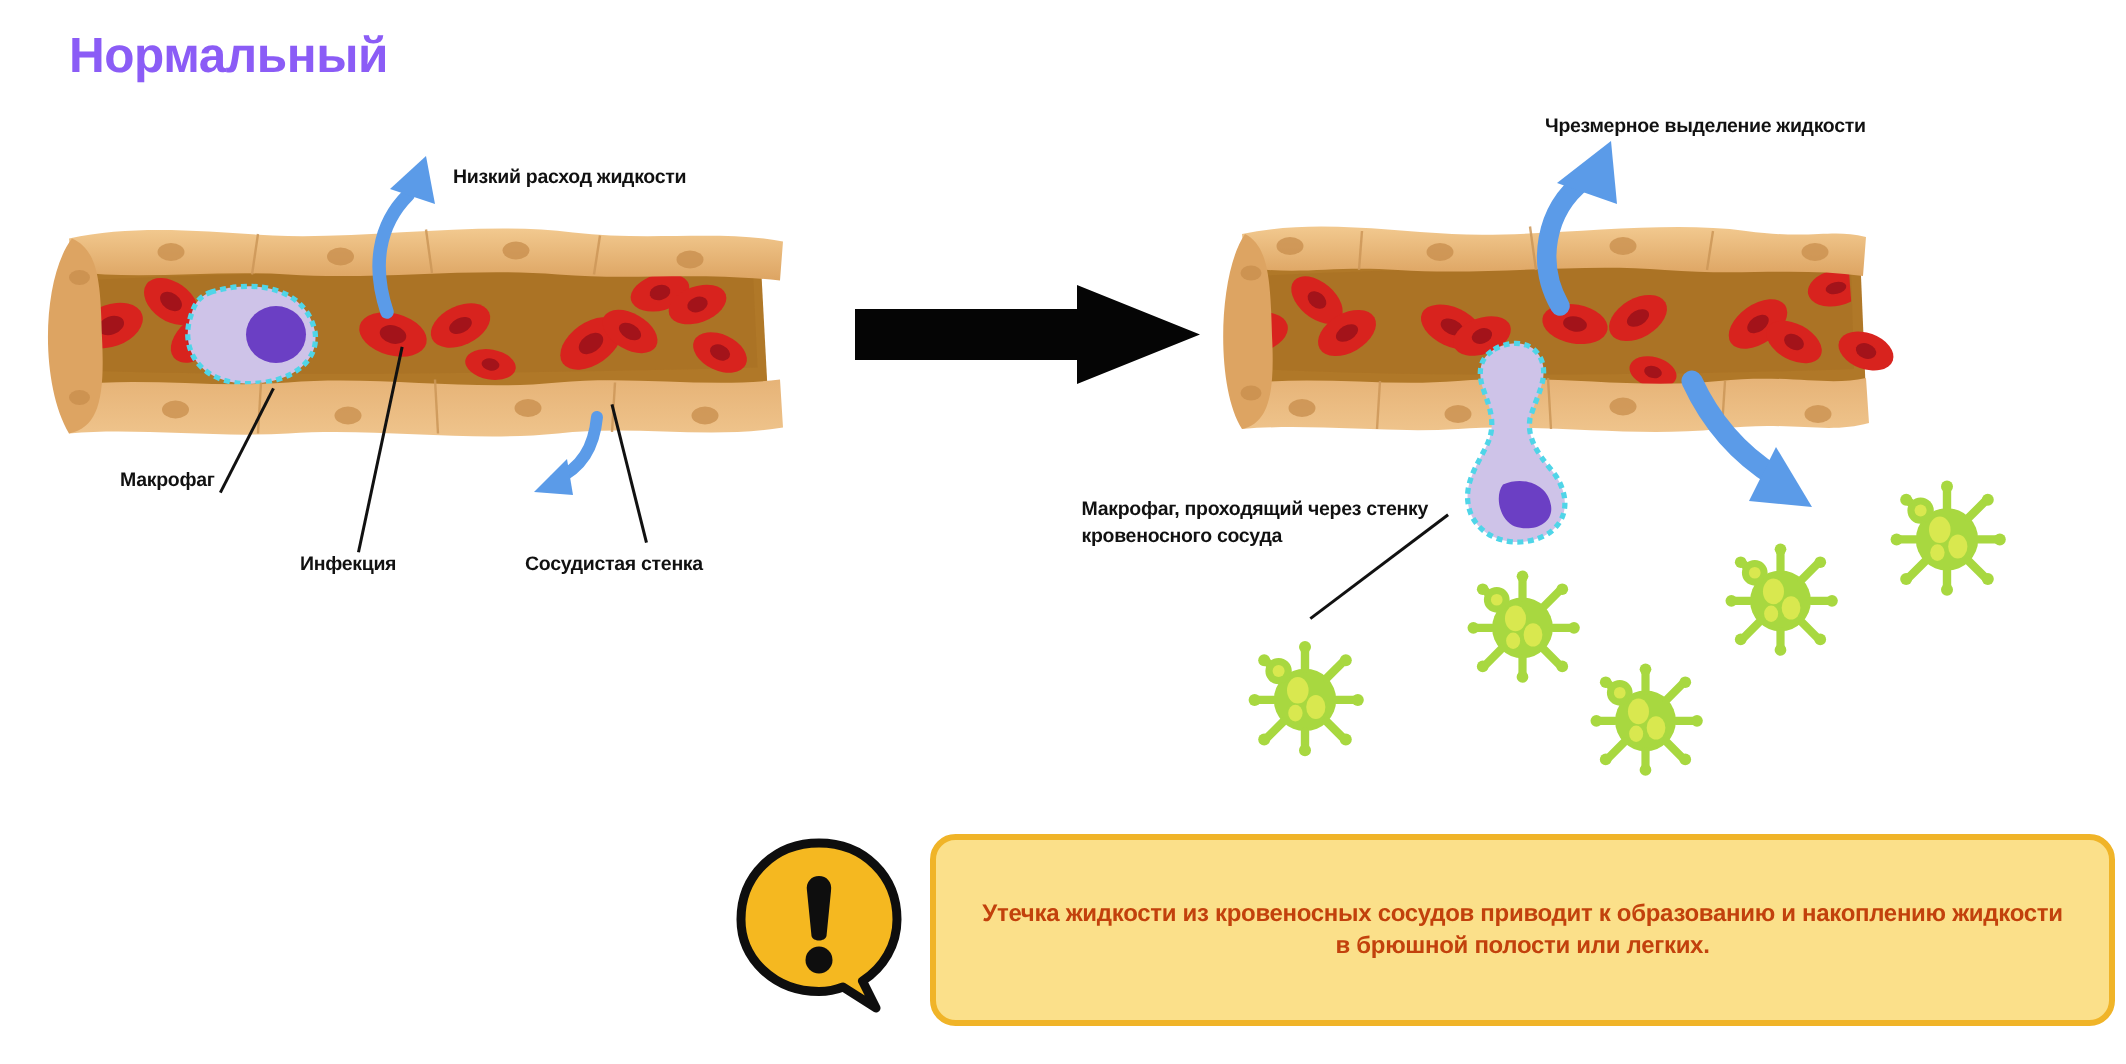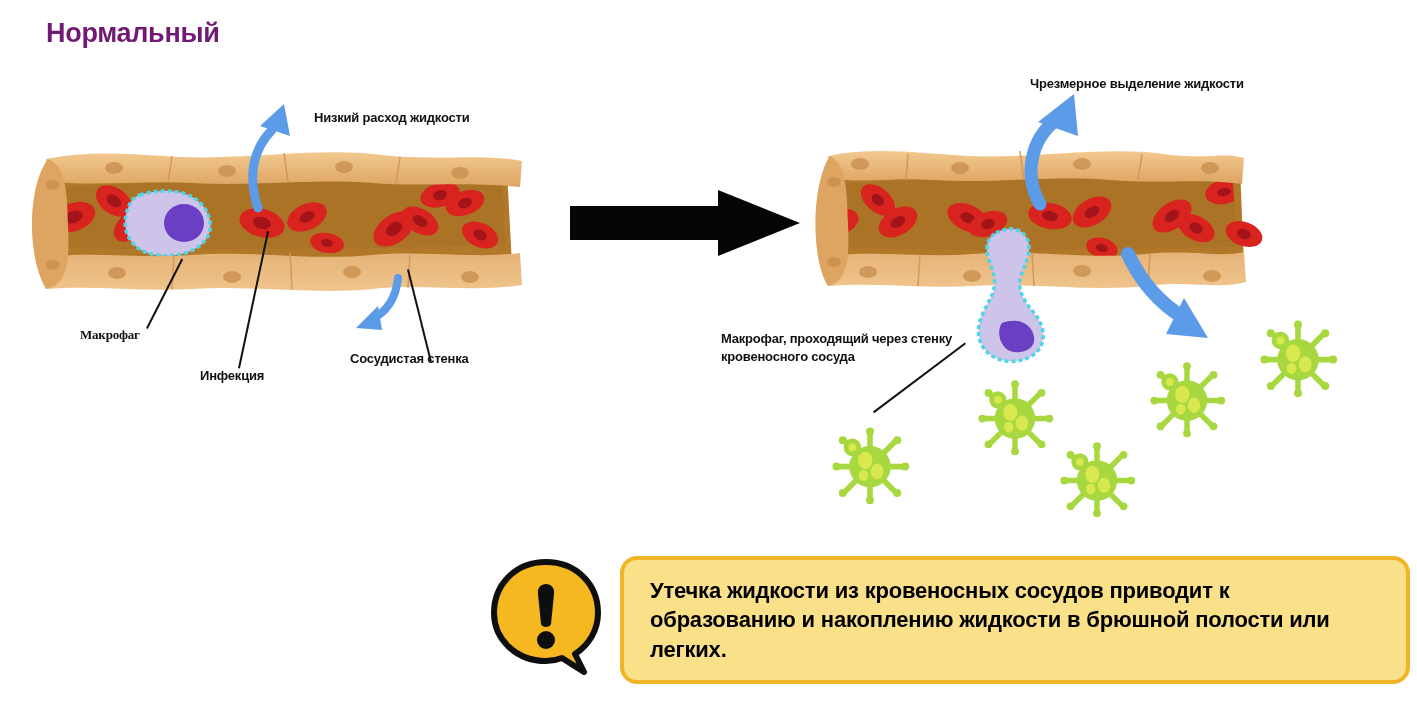--- a/index.html
+++ b/index.html
@@ -11,23 +11,23 @@
     position: relative;
     width: 1417px;
     height: 709px;
     background: #ffffff;
     overflow: hidden;
     font-family: "Liberation Sans", sans-serif;
   }
   .abs { position: absolute; }
 
   .panel-title {
-    font-size: 27px;
+    font-size: 33px;
     font-weight: bold;
-    color: #701a75;
+    color: #8b5cf6;
     letter-spacing: -0.3px;
     white-space: nowrap;
   }
 
   .callout-label {
     font-size: 13px;
     font-weight: bold;
     color: #111111;
     white-space: nowrap;
     letter-spacing: -0.2px;
@@ -50,24 +50,24 @@
     box-sizing: border-box;
     background: #FBE08A;
     border: 4px solid #F0B428;
     border-radius: 17px;
     display: flex;
     align-items: center;
     justify-content: center;
     padding: 14px 26px;
   }
   .note-text {
-    font-size: 22px;
+    font-size: 16px;
     font-weight: bold;
-    color: #000000;
-    text-align: left;
+    color: #c2410c;
+    text-align: center;
     line-height: 1.33;
     letter-spacing: -0.2px;
   }
 
   svg { display: block; overflow: visible; }
 </style>
 </head>
 <body>
 
 <div id="root">
@@ -178,29 +178,29 @@
 
   <svg class="abs" style="left:238px; top:96px;" width="70" height="120" viewBox="0 0 70 120">
     <path d="M20,112 C10,82 14,54 34,34" stroke="#5B9BE8" stroke-width="9" fill="none" stroke-linecap="round"></path>
     <path d="M46,8 L52,40 L22,30 Z" fill="#5B9BE8"></path>
   </svg>
   <svg class="abs" style="left:352px; top:272px;" width="70" height="70" viewBox="0 0 70 70">
     <path d="M46,6 C44,26 36,40 18,48" stroke="#5B9BE8" stroke-width="8" fill="none" stroke-linecap="round"></path>
     <path d="M4,56 L26,34 L30,58 Z" fill="#5B9BE8"></path>
   </svg>
 
-  <div class="abs callout-label" style="left:302px; top:110px;margin-left:12px;">Низкий расход жидкости</div>
+  <div class="abs callout-label" style="left:302px; top:110px;">Низкий расход жидкости</div>
 
   <div class="leader" style="left:146px; top:328px; width:78px; transform:rotate(-63deg);"></div>
   <div class="leader" style="left:238px; top:368px; width:140px; transform:rotate(-78deg);"></div>
   <div class="leader" style="left:430px; top:362px; width:95px; transform:rotate(-104deg);"></div>
 
-  <div class="abs callout-label" style="left:80px; top:327px;font-family:Liberation Serif, serif;">Макрофаг</div>
+  <div class="abs callout-label" style="left:80px; top:312px;">Макрофаг</div>
   <div class="abs callout-label" style="left:200px; top:368px;">Инфекция</div>
-  <div class="abs callout-label" style="left:350px; top:351px;">Сосудистая стенка</div>
+  <div class="abs callout-label" style="left:350px; top:368px;">Сосудистая стенка</div>
 
   <svg class="abs" style="left:568px; top:188px;" width="240" height="70" viewBox="0 0 240 70">
     <path d="M2,18 L150,18 L150,2 L232,35 L150,68 L150,52 L2,52 Z" fill="#050505"></path>
   </svg>
 
 
   <svg class="abs" style="left:820px; top:130px;" width="430" height="180" viewBox="0 0 430 180">
     <defs>
       <linearGradient id="wallGradR" x1="0" y1="0" x2="0" y2="1">
         <stop offset="0%" stop-color="#F2C98F"></stop>

